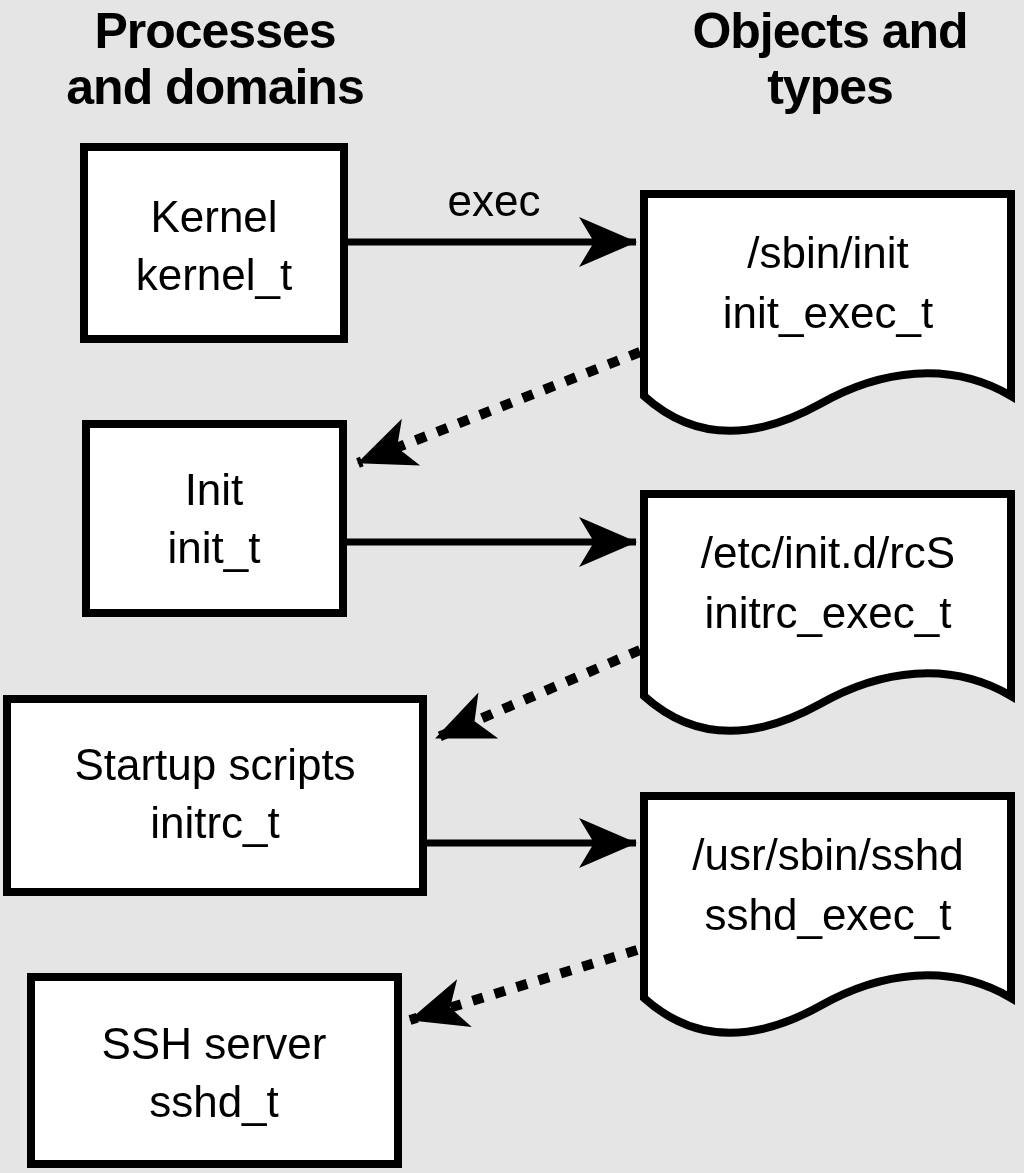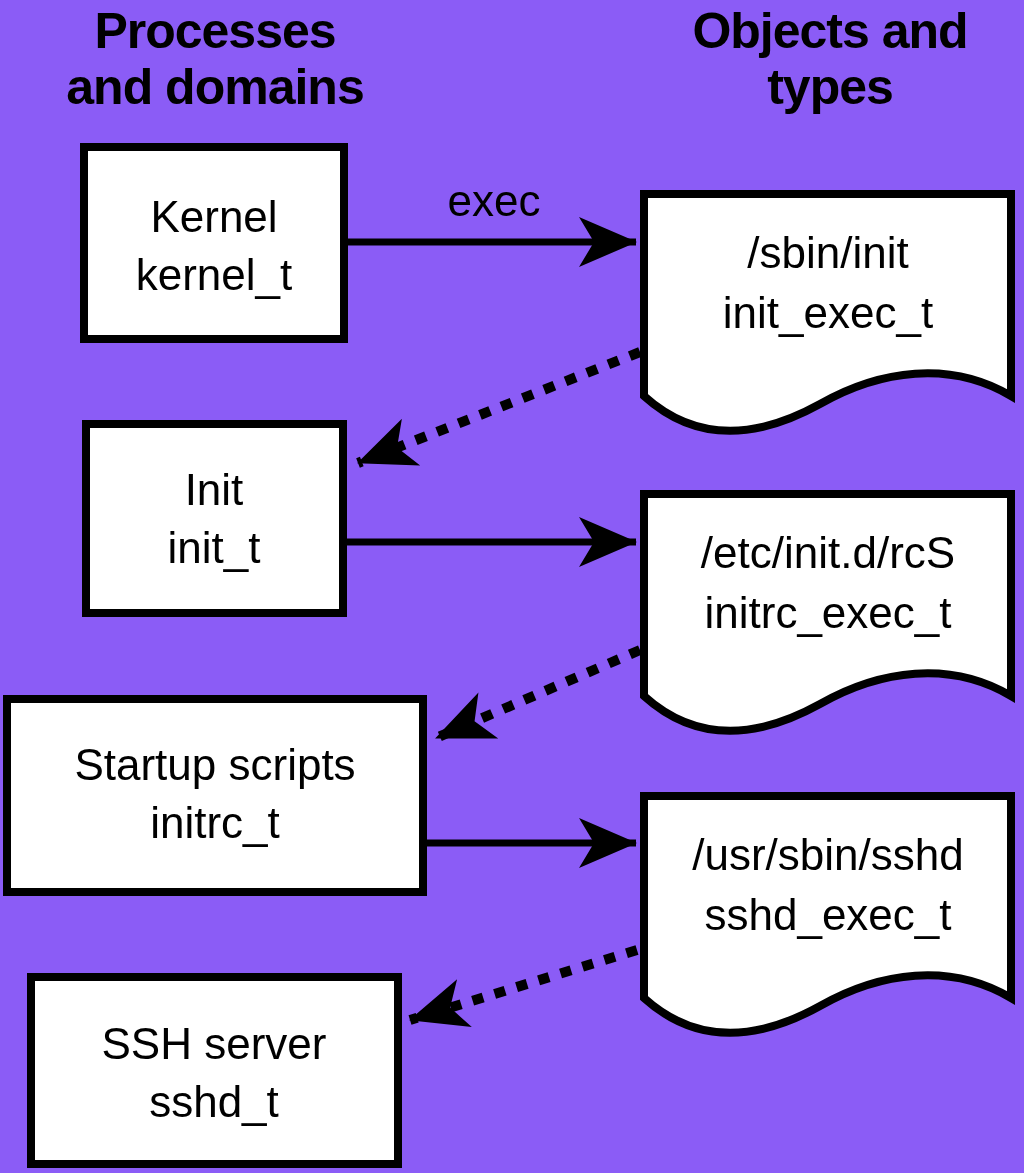--- a/index.html
+++ b/index.html
@@ -3,21 +3,21 @@
 <meta charset="utf-8">
 <style>
   html, body {
     margin: 0;
     padding: 0;
     background: #ffffff;
   }
   .canvas-wrap {
     width: 1024px;
     height: 1173px;
-    background: #8b5cf6;
+    background: #e5e5e5;
     position: relative;
   }
   svg {
     display: block;
   }
   .hdr {
     font-family: "Liberation Sans", sans-serif;
     font-weight: bold;
     font-size: 50px;
     letter-spacing: -1px;

